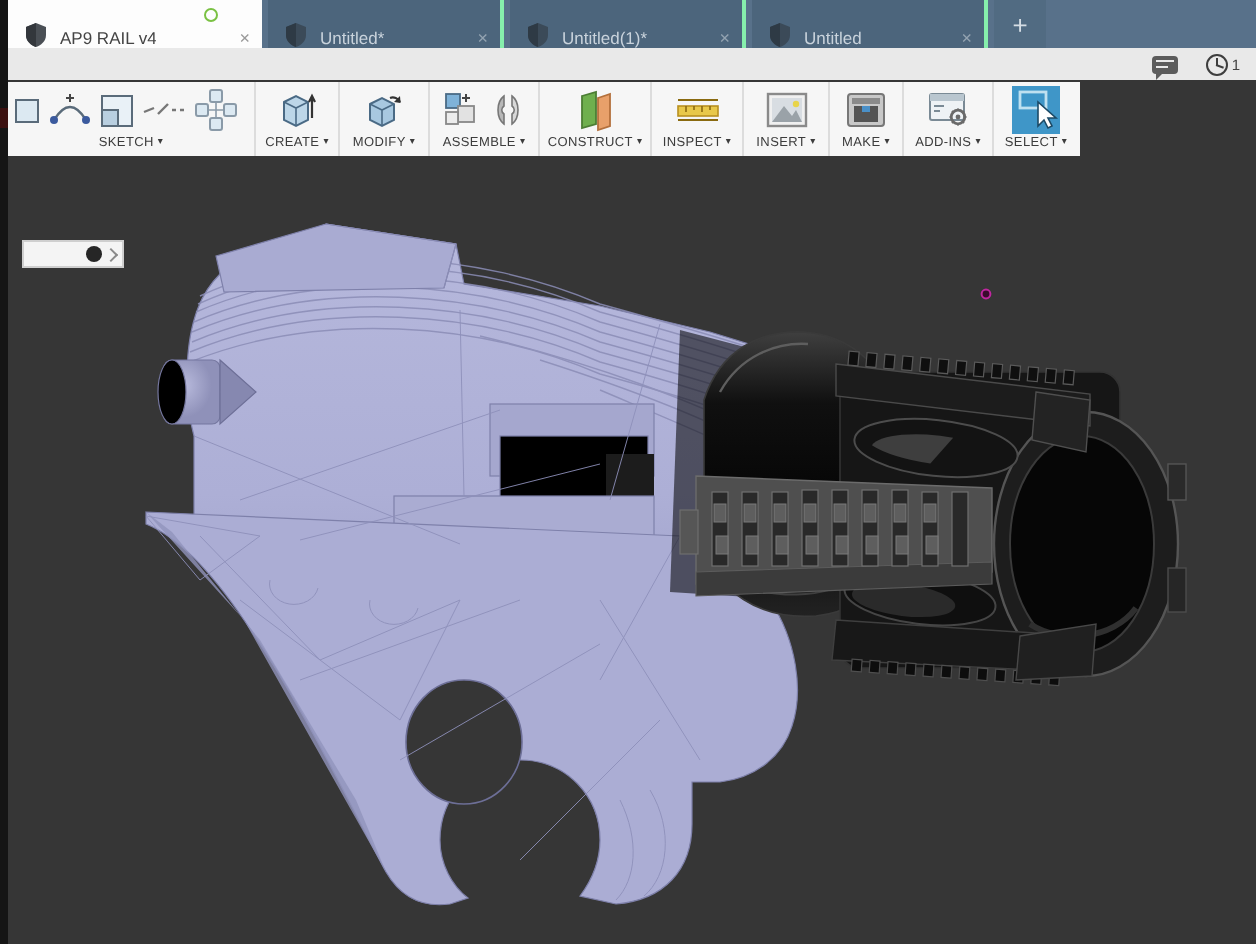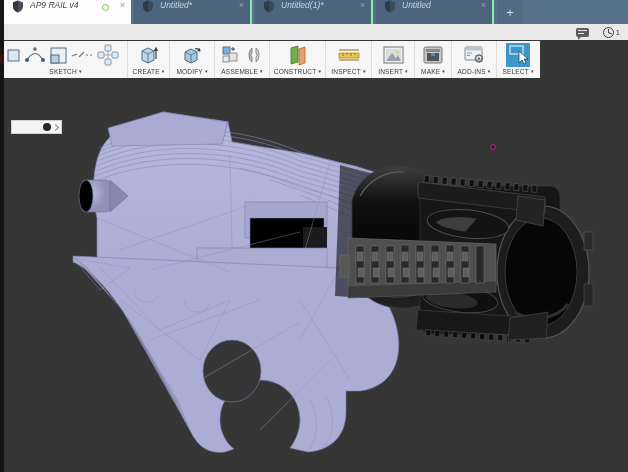--- a/index.html
+++ b/index.html
@@ -2,22 +2,22 @@
 <html><head>
 <meta charset="utf-8">
 <style>
   html,body{margin:0;padding:0;background:#222;}
   #app{position:relative;width:628px;height:472px;overflow:hidden;
        font-family:"Liberation Sans","DejaVu Sans",sans-serif;
        -webkit-font-smoothing:antialiased;background:#363636;}
   
   #tabbar{position:absolute;left:0;top:0;width:628px;height:24px;background:#58718a;display:flex;}
   .edge-sliver{position:absolute;left:0;top:0;width:4px;height:24px;background:#151515;z-index:5;}
-  .tab{position:relative;display:flex;align-items:flex-start;height:24px;box-sizing:border-box;
-       padding:0 6px 0 8px;font-size:8.5px;font-style:italic;}
+  .tab{position:relative;display:flex;align-items:flex-end;height:24px;box-sizing:border-box;
+       padding:0 6px 0 8px;font-size:8.5px;}
   .tab.active{background:#fdfdfd;color:#444;width:127px;margin-left:4px;}
   .tab.inactive{background:#4c657c;color:#c9d3dc;width:118px;margin-left:3px;border-right:2px solid #86efac;}
   .tab .shield{width:12px;height:13px;margin-right:6px;flex:0 0 auto;}
   .tab .close{margin-left:auto;font-size:9px;color:#93a3b1;cursor:default;}
   .tab.active .close{color:#9a9a9a;}
   .tab .unsaved-ring{position:absolute;right:22px;top:4px;width:5px;height:5px;border:1.2px solid #7ac143;border-radius:50%;}
   .tab-label{white-space:nowrap;overflow:hidden;}
   #new-tab{width:26px;height:24px;margin-left:3px;background:#51embed6b80;background:#516b82;color:#d5dde4;
            display:flex;align-items:center;justify-content:center;font-size:13px;}
   

